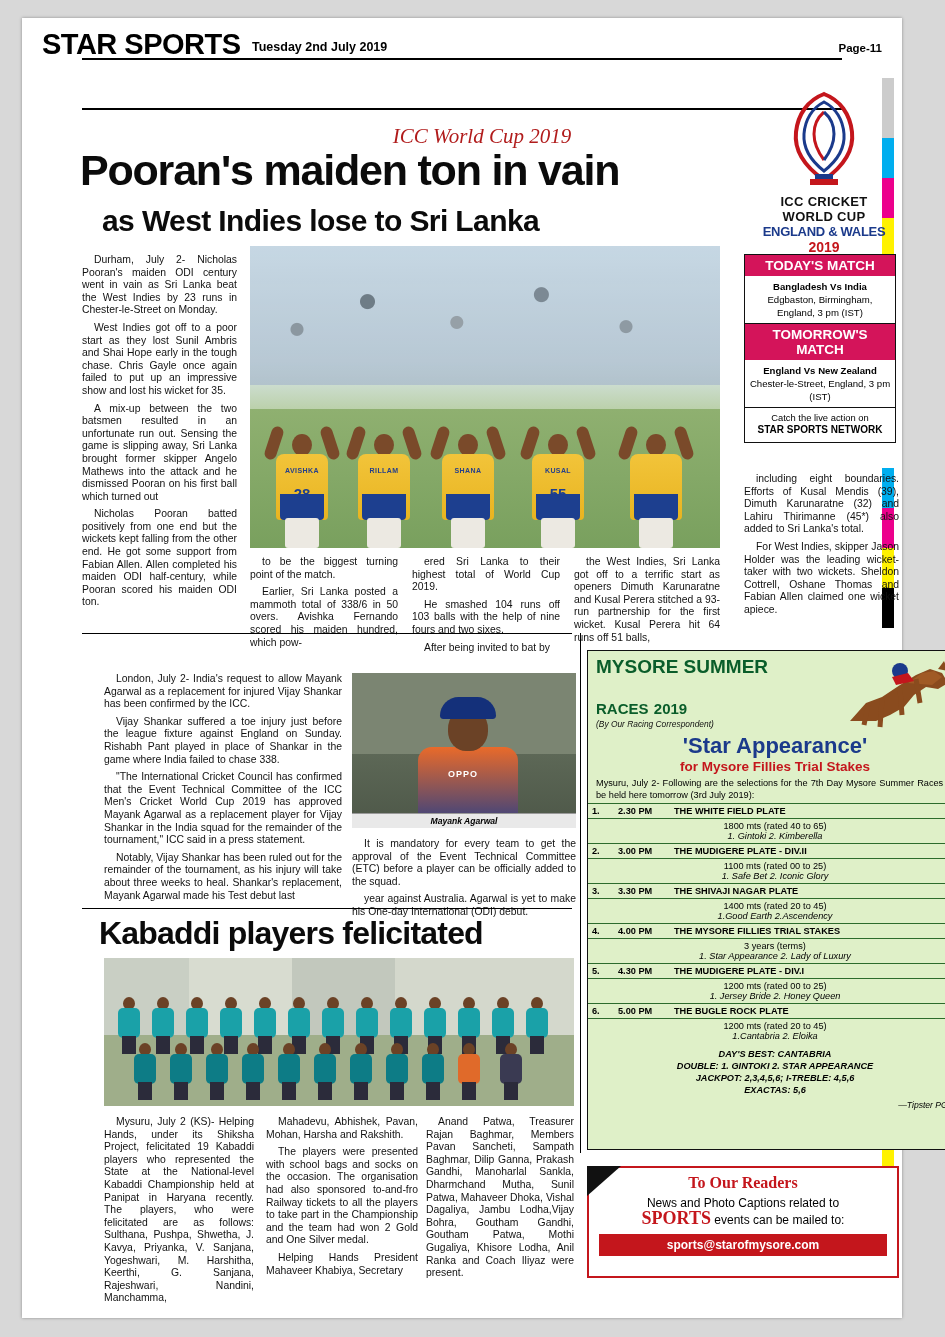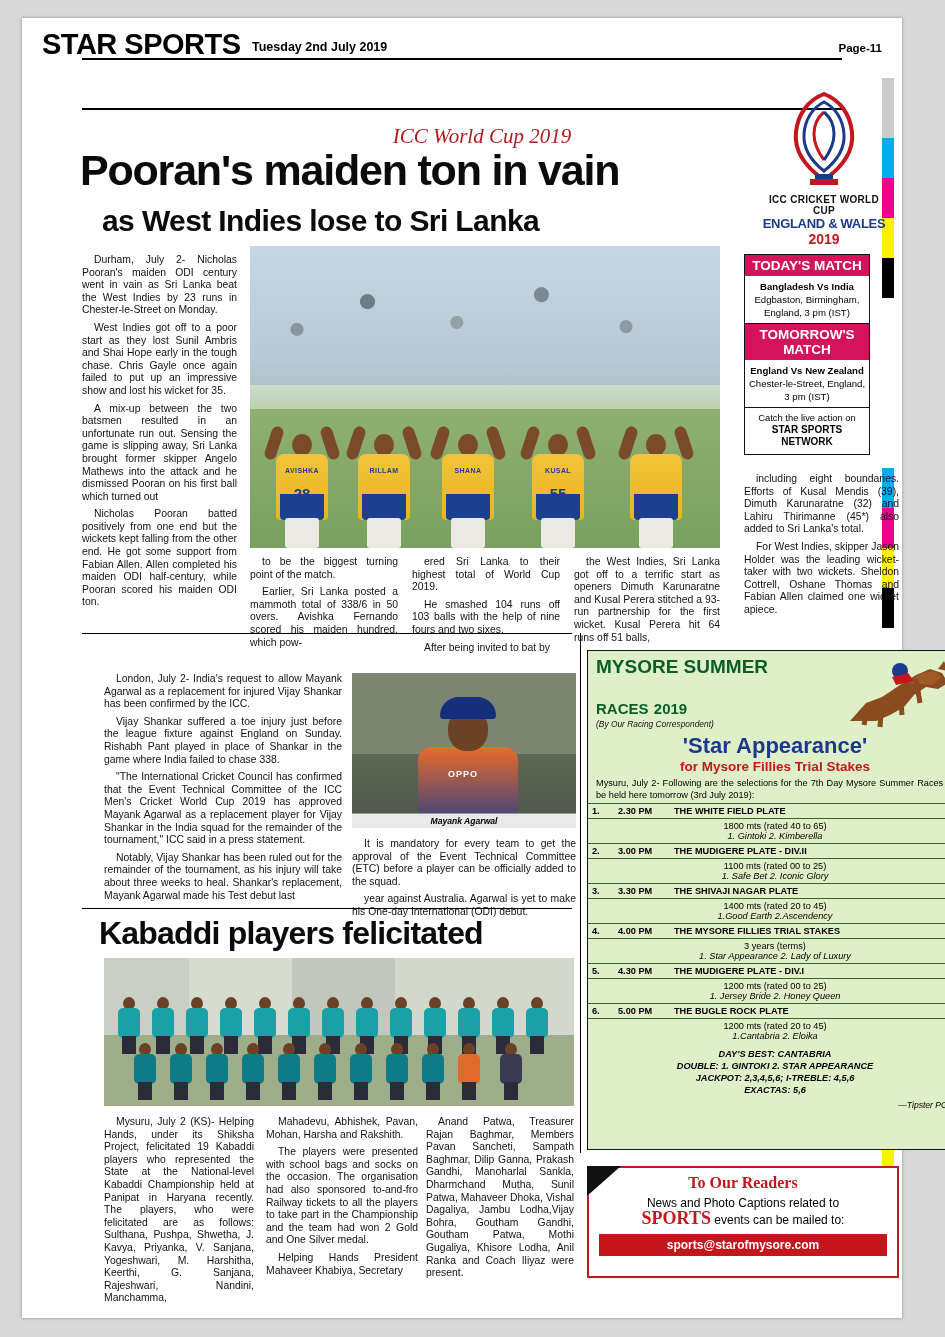--- a/index.html
+++ b/index.html
@@ -48,30 +48,30 @@
   .player .arm { position:absolute; bottom:88px; left:-8px; width:12px; height:34px; background:#7a4a2a; border-radius:6px; transform:rotate(18deg); }
   .player .arm.r { left:48px; transform:rotate(-18deg); }
   .num { position:absolute; bottom:46px; left:0; width:52px; text-align:center; font-weight:bold; font-size:15px; color:#1d3f8f; }
   .nm { position:absolute; bottom:74px; left:0; width:52px; text-align:center; font-weight:bold; font-size:7px; color:#26408b; letter-spacing:.4px; }
 
   
   .col { position:absolute; font-size:10.4px; line-height:12.6px; text-align:justify; color:#111; }
   .col p { margin:0 0 5px 0; text-indent:12px; }
 
   
-  .matchbox { position:absolute; left:722px; top:236px; width:126px; border:1px solid #111; background:#fff; }
+  .matchbox { position:absolute; left:722px; top:236px; width:152px; border:1px solid #111; background:#fff; }
   .mb-title { background:#d4145a; color:#fff; text-align:center; font-weight:bold; font-size:13.5px; padding:3px 2px; line-height:15px; }
   .mb-body { text-align:center; font-size:9.6px; font-weight:bold; padding:4px 3px; line-height:13px; border-bottom:1px solid #111; }
   .mb-foot { text-align:center; font-size:9.4px; padding:4px 4px 6px; line-height:12px; }
   .mb-foot b { font-size:10px; }
 
   
   .cwc { position:absolute; left:738px; top:70px; width:128px; height:158px; text-align:center; }
   .cwc svg { display:block; margin:0 auto; }
-  .cwc .l1 { font-size:10px; font-weight:bold; letter-spacing:.3px; color:#111; margin-top:2px; }
+  .cwc .l1 { font-size:13px; font-weight:bold; letter-spacing:.3px; color:#111; margin-top:2px; }
   .cwc .l2 { font-size:13px; font-weight:bold; color:#1b3a8b; letter-spacing:-.3px; }
   .cwc .l3 { font-size:14px; font-weight:bold; color:#c4161c; }
 
   
   .sechead { position:absolute; font-weight:bold; color:#0b0b0b; }
 
   
   .mayank { position:absolute; left:330px; top:655px; width:224px; height:155px; overflow:hidden; background:#5d6a58; }
   .mayank .bg { position:absolute; inset:0; background:linear-gradient(#6e7a66,#4d5748); }
   .mayank .wall { position:absolute; left:0; top:0; width:100%; height:52%; background:#7b8572; }

